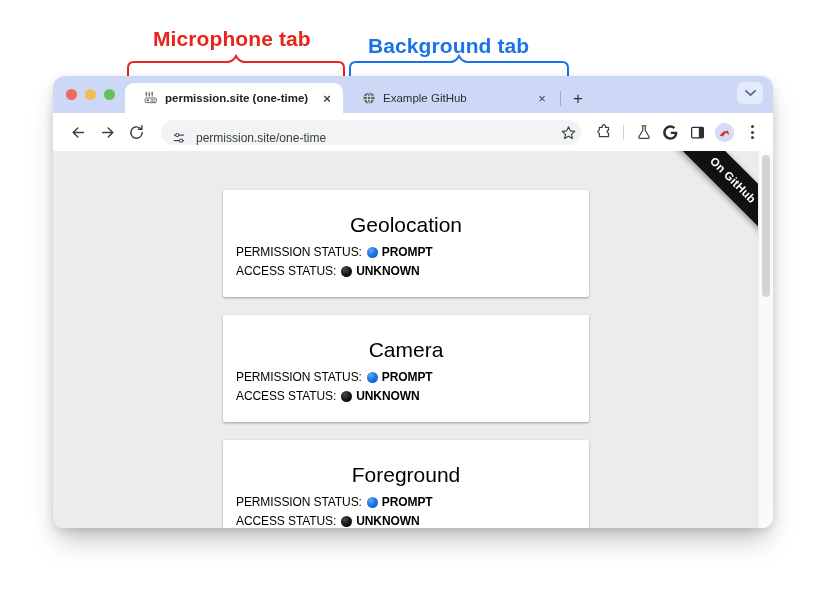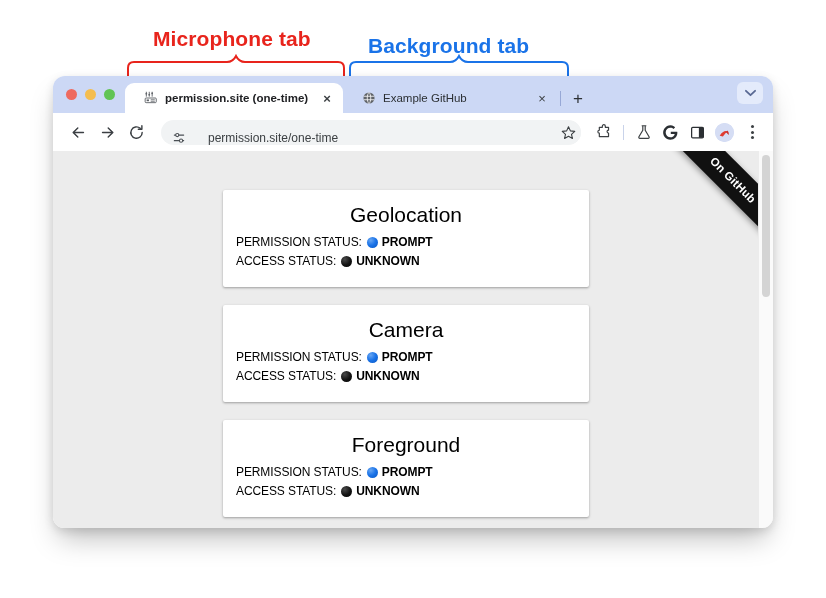--- a/index.html
+++ b/index.html
@@ -149,21 +149,21 @@
   #omnibox {
     flex: 1 1 auto;
     height: 25px;
     margin: 0 6px 0 9px;
     background: #f1f3f4;
     border-radius: 13px;
     display: flex;
     align-items: center;
     padding: 12px 9px 0 11px;
     box-sizing: border-box;
-    gap: 22px;
+    gap: 10px;
     min-width: 0;
   }
   #omnibox-url {
     font-size: 12px;
     color: #3c4043;
     flex: 1 1 auto;
     overflow: hidden;
     white-space: nowrap;
     text-overflow: ellipsis;
   }
@@ -223,21 +223,21 @@
   #cards-column {
     position: absolute;
     left: 170px;
     top: 39px;
     width: 366px;
   }
   .perm-card {
     background: #ffffff;
     border-radius: 2px;
     box-shadow: 0 1px 3px rgba(0,0,0,0.22), 0 1px 2px rgba(0,0,0,0.14);
-    padding: 10px 0 14px 0;
+    padding: 20px 0 14px 0;
     margin-bottom: 18px;
     box-sizing: border-box;
   }
   .card-title {
     text-align: center;
     font-size: 21px;
     color: #000000;
     margin: 3px 0 8px 0;
     font-weight: normal;
   }

